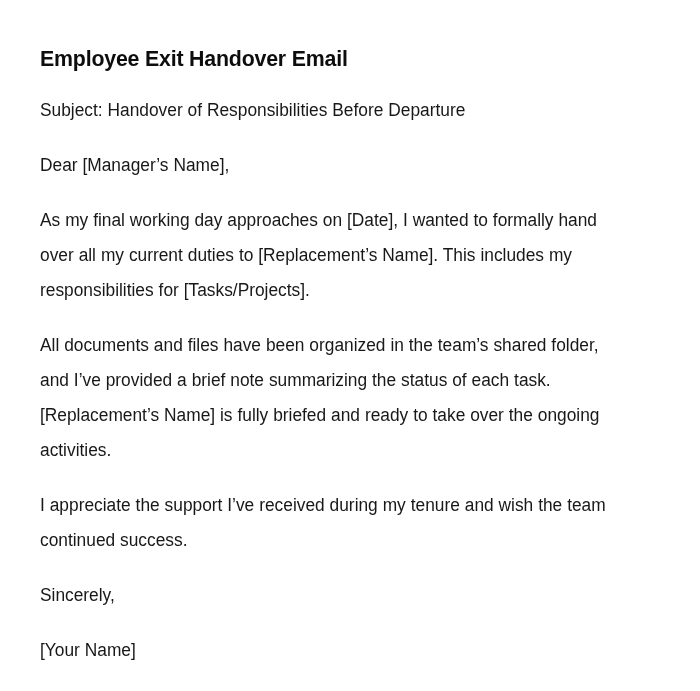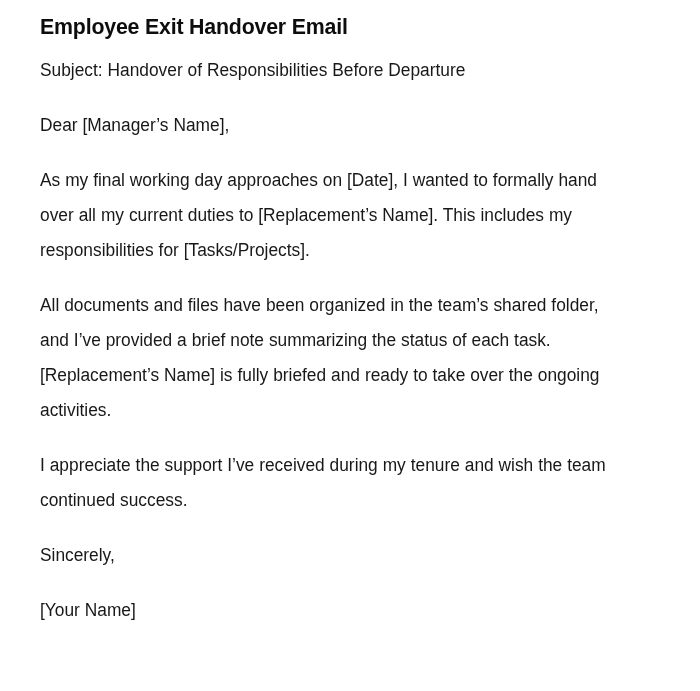--- a/index.html
+++ b/index.html
@@ -13,36 +13,36 @@
     overflow: hidden;
     font-family: "Liberation Sans", sans-serif;
     color: #111111;
     -webkit-font-smoothing: antialiased;
   }
   .page {
     box-sizing: border-box;
     width: 700px;
     height: 691px;
     background: #ffffff;
-    padding: 8px 62px 0 40px;
+    padding: 40px 62px 0 40px;
   }
   .doc-title {
     font-size: 22px;
     font-weight: bold;
     line-height: 28px;
     letter-spacing: -0.2px;
     color: #0d0d0d;
     margin: 0 0 0 0;
     padding-top: 5px;
     transform: scaleX(0.97);
     transform-origin: left center;
     white-space: nowrap;
   }
   .body-block {
-    margin-top: 12px;
+    margin-top: 20px;
   }
   .para {
     font-size: 17.6px;
     line-height: 35px;
     color: #181818;
     margin: 0 0 20px 0;
     transform: scaleX(0.985);
     transform-origin: left top;
     max-width: 600px;
     text-align: left;

